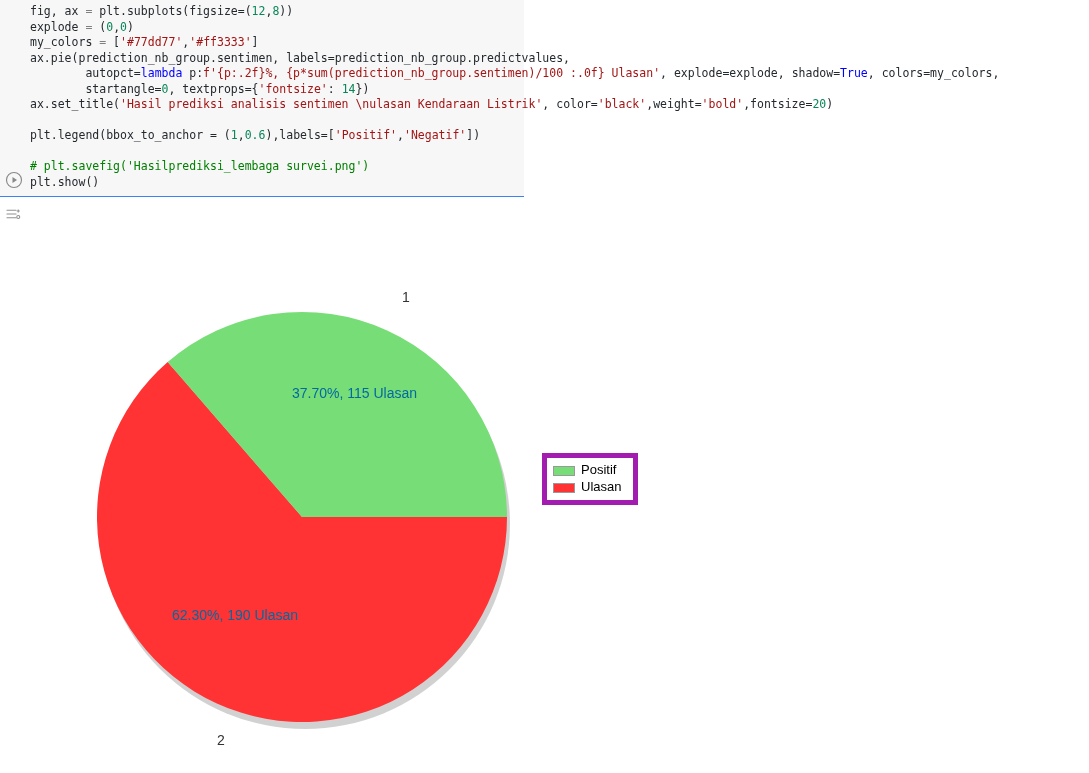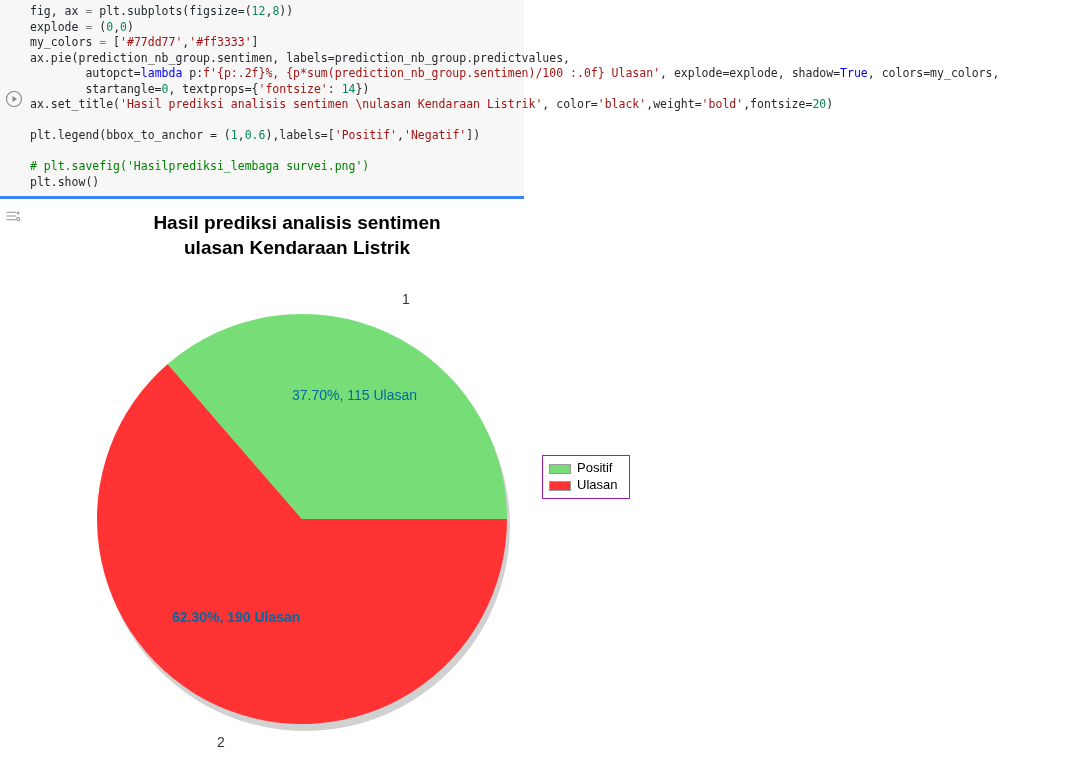--- a/index.html
+++ b/index.html
@@ -5,24 +5,24 @@
   * { box-sizing: border-box; }
   body {
     margin: 0;
     padding: 0;
     font-family: sans-serif;
     background: #fff;
     width: 1089px;
   }
   .code-cell {
     display: flex;
-    align-items: center;
+    align-items: flex-end;
     background: #f7f7f7;
     padding: 4px 8px 6px 4px;
-    border-bottom: 3px solid #3b82f6;
+    border-bottom: 1px solid #3b82f6;
     width: 524px;
   }
   .run-btn {
     width: 20px;
     height: 20px;
     margin-top: 3px;
     margin-right: 6px;
     flex-shrink: 0;
     display: flex;
     align-items: center;
@@ -85,21 +85,21 @@
   }
   .outside-label {
     position: absolute;
     font-size: 14px;
     color: #333;
   }
   .legend {
     position: absolute;
     left: 510px;
     top: 256px;
-    border: 1px solid #a21caf;
+    border: 5px solid #a21caf;
     background: #fff;
     padding: 4px 12px 4px 6px;
     font-size: 13px;
   }
   .legend-row {
     display: flex;
     align-items: center;
     gap: 6px;
     line-height: 1.3;
   }
@@ -138,38 +138,36 @@
     <span>
       <svg viewBox="0 0 24 24">
           <path d="M4 7h12M4 12h12M4 17h12" stroke="#555" stroke-width="1.6" stroke-linecap="round"></path>
           <path d="M19 6v4m-2-2h4" stroke="#555" stroke-width="1.4"></path>
           <circle cx="19" cy="16" r="2" fill="none" stroke="#555" stroke-width="1.4"></circle>
         </svg>
     </span>
   </div>
 
   <div class="chart-wrap">
-    <div class="chart-title">Hasil prediksi analisis sentimen
-ulasan Kendaraan Listrik</div>
 
     <div class="pie-area">
       <svg viewBox="0 0 480 480" width="480" height="480">
 
         <ellipse cx="243" cy="247" rx="205" ry="205" fill="#000" opacity="0.18"></ellipse>
 
         <path d="M240 240 L445 240 A205 205 0 1 1 105.7 85.1 Z" fill="#ff3333"></path>
 
         <path d="M240 240 L445 240 A205 205 0 0 0 105.7 85.1 Z" fill="#77dd77"></path>
       </svg>
 
       <div class="outside-label" style="left:340px; top:12px;">1</div>
       <div class="outside-label" style="left:155px; top:455px;">2</div>
 
       <div class="slice-label" style="left:230px; top:108px;">37.70%, 115 Ulasan</div>
-      <div class="slice-label" style="left:110px; top:330px;font-weight:bold;">62.30%, 190 Ulasan</div>
+      <div class="slice-label" style="left:110px; top:330px;">62.30%, 190 Ulasan</div>
     </div>
 
     <div class="legend">
       <div class="legend-row">
         <span class="swatch" style="background:#77dd77"></span>
         <span>Positif</span>
       </div>
       <div class="legend-row">
         <span class="swatch" style="background:#ff3333"></span>
         <span>Ulasan</span>

